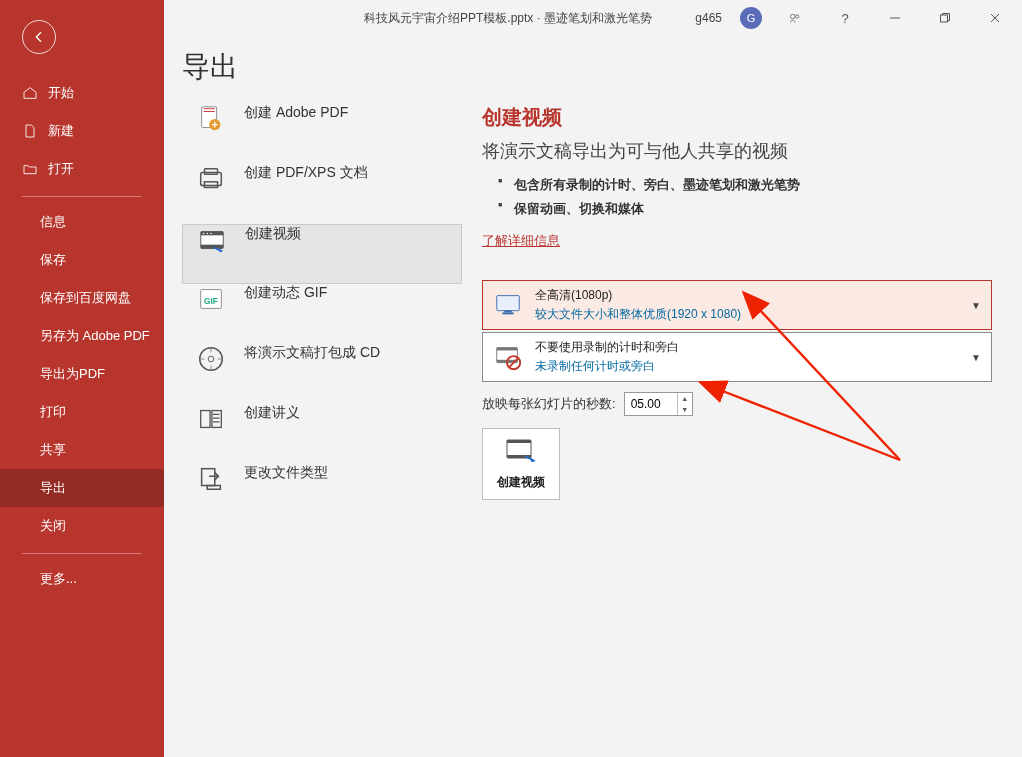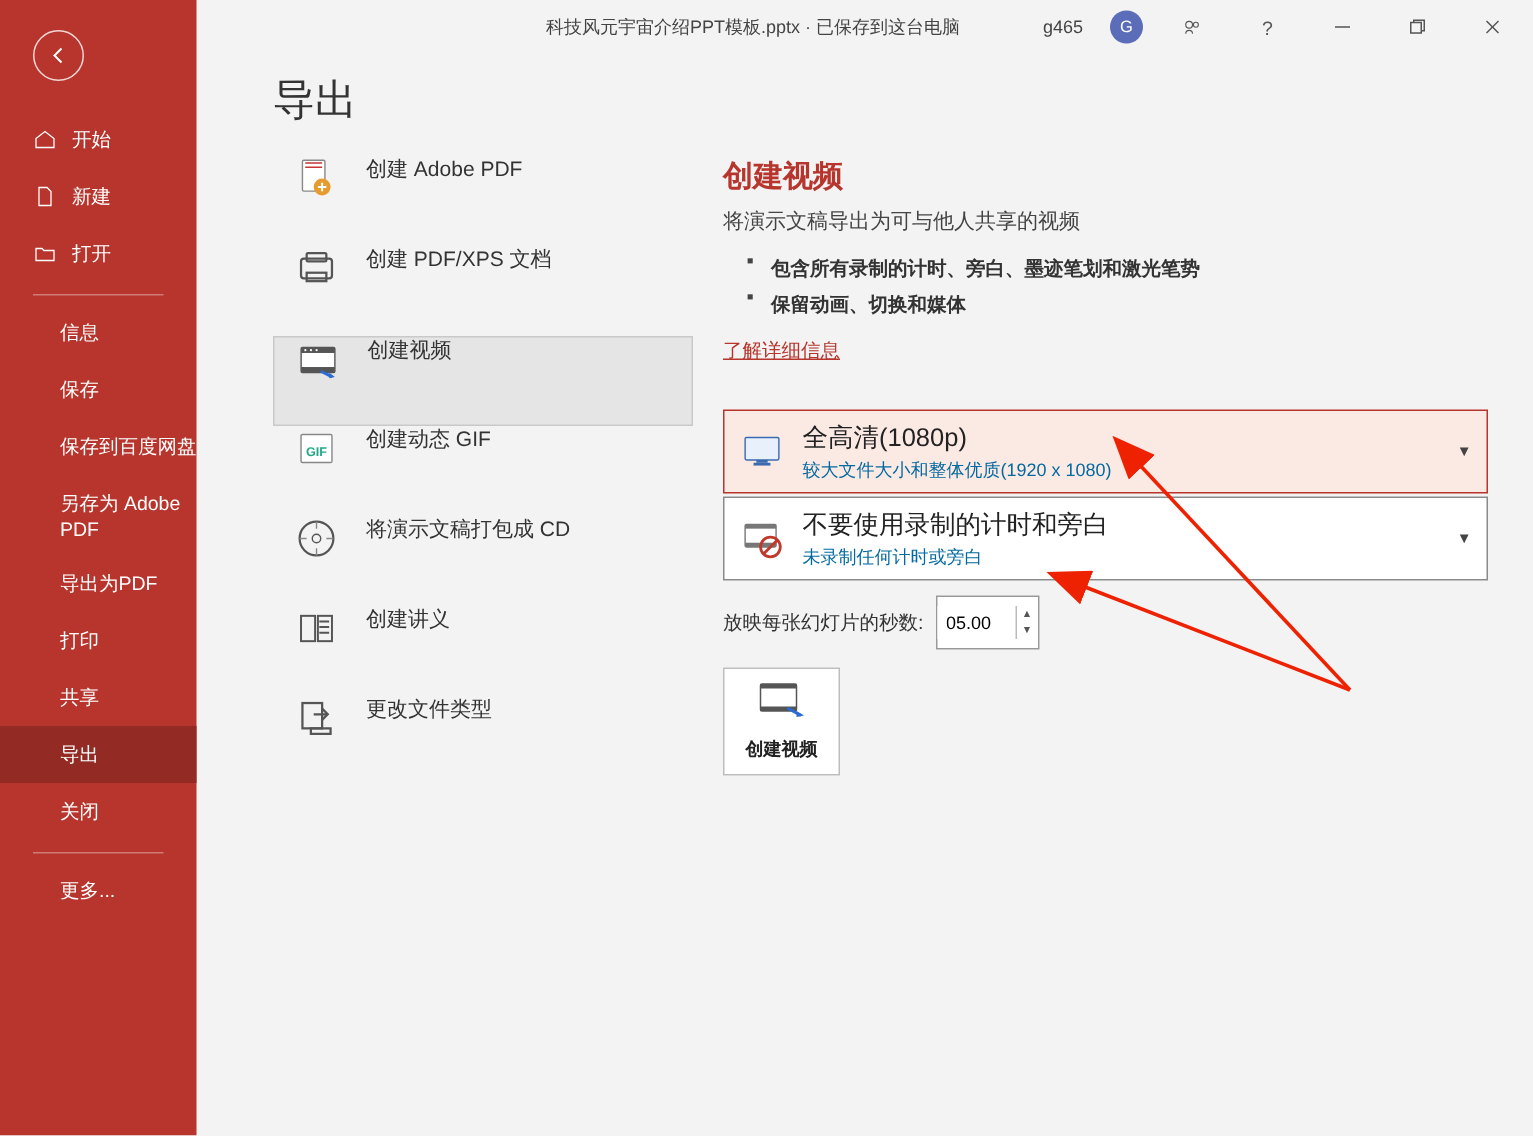--- a/index.html
+++ b/index.html
@@ -14,21 +14,21 @@
 .titlebar .winbtn { width:46px; height:36px; display:flex; align-items:center; justify-content:center; color:#555; font-size:13px; cursor:pointer; }
 .titlebar .winbtn svg { width:12px; height:12px; }
 
 
 .deco { position:absolute; pointer-events:none; }
 .deco.c1 { top:-40px; right:70px; width:130px; height:130px; border:14px solid #e5e5e5; border-radius:50%; }
 .deco.c2 { top:-70px; right:180px; width:120px; height:120px; border:10px solid #ececec; border-radius:50%; }
 .deco.c3 { top:-42px; right:310px; width:48px; height:60px; background:repeating-linear-gradient(90deg,#e3e3e3 0 4px,transparent 4px 8px); transform:skewX(-18deg); }
 
 
-.sidebar { position:absolute; left:0; top:0; bottom:0; width:131px; background:#b7352d; color:#fff; padding-top:14px; }
+.sidebar { position:absolute; left:0; top:0; bottom:0; width:164px; background:#b7352d; color:#fff; padding-top:14px; }
 .sidebar .back { width:34px; height:34px; border:1px solid rgba(255,255,255,.8); border-radius:50%; display:flex; align-items:center; justify-content:center; margin:6px 0 20px 22px; cursor:pointer; }
 .sidebar .back svg { width:16px; height:16px; stroke:#fff; }
 .nav-item { display:flex; align-items:center; gap:10px; padding:10px 0 10px 22px; font-size:13px; cursor:pointer; }
 .nav-item.sub { padding-left:40px;align-items:center; }
 .nav-item.active { background:#932a23; }
 .nav-item .icon { width:16px; height:16px; flex:0 0 16px; }
 .nav-item .icon svg { width:16px; height:16px; stroke:#fff; fill:none; stroke-width:1.3; }
 .divider { height:1px; background:rgba(255,255,255,.35); margin:8px 22px 6px 22px; }
 
 
@@ -39,57 +39,57 @@
 
 .opt-list { width:280px; }
 .opt { display:flex; align-items:flex-start; gap:18px; height:60px; padding-left:14px; font-size:14px; color:#333; cursor:pointer; }
 .opt.selected { background:#e5e5e5; border:1px solid #c9c9c9; }
 .opt .oi { width:30px; height:30px; display:flex; align-items:center; justify-content:center; }
 .opt .oi svg { width:30px; height:30px; }
 
 
 .panel { flex:1; }
 .panel h2 { font-size:20px; color:#b7352d; font-weight:600; margin-bottom:8px; }
-.panel .sub { font-size:14px; color:#444; margin-bottom:10px; }
+.panel .sub { font-size:18px; color:#444; margin-bottom:10px; }
 .panel ul { list-style:none; margin-left:16px; margin-bottom:10px;font-weight:bold; }
 .panel ul li { font-size:13px; color:#333; padding:3px 0 3px 16px; position:relative; }
 .panel ul li::before { content:"■"; position:absolute; left:0; top:4px; font-size:7px; color:#444; }
 .panel a.link { color:#b7352d; text-decoration:underline; font-size:13px; display:inline-block; margin-bottom:30px; cursor:pointer; }
 
 .dropdown { border:1px solid #8a8a8a; background:#fff; display:flex; align-items:center; padding:6px 10px; margin-bottom:2px; cursor:pointer; position:relative; }
 .dropdown.hl { background:#fbe9e4; border:1px solid #b7352d; }
 .dropdown .di { width:30px; height:30px; margin-right:12px; }
 .dropdown .di svg { width:30px; height:30px; }
 .dropdown .txt { flex:1; }
-.dropdown .txt .l1 { font-size:17px; color:#222; }
+.dropdown .txt .l1 { font-size:12px; color:#222; }
 .dropdown .txt .l2 { font-size:12px; color:#0369a1; margin-top:2px; }
 .dropdown .caret { font-size:10px; color:#444; margin-left:6px; }
 
 .spin-row { display:flex; align-items:center; gap:8px; margin-top:10px; font-size:13px; color:#333; }
-.spin { display:flex; align-items:center; border:1px solid #999; background:#fff; height:36px; }
+.spin { display:flex; align-items:center; border:1px solid #999; background:#fff; height:24px; }
 .spin input { border:none; width:52px; height:22px; font-size:12px; padding:0 6px; outline:none; }
 .spin .arrows { display:flex; flex-direction:column; border-left:1px solid #bbb; }
 .spin .arrows span { width:14px; height:11px; font-size:7px; line-height:11px; text-align:center; cursor:pointer; color:#555; }
 
 .create-btn { margin-top:12px; border:1px solid #bdbdbd; background:#fff; width:78px; height:72px; display:flex; flex-direction:column; align-items:center; justify-content:center; gap:6px; cursor:pointer; }
 .create-btn .ci svg { width:32px; height:26px; }
 .create-btn .lbl { font-size:12px; font-weight:600; color:#222; }
 
 
 .arrows-svg { position:absolute; left:0; top:0; pointer-events:none; }
 </style>
 </head>
 <body>
 
 <div class="deco c1"></div>
 <div class="deco c2"></div>
 <div class="deco c3"></div>
 
 <div class="titlebar">
-  <div class="doc-title">科技风元宇宙介绍PPT模板.pptx · 已保存到这台电脑</div>
+  <div class="doc-title">科技风元宇宙介绍PPT模板.pptx · 墨迹笔划和激光笔势</div>
   <div class="rspace">
     <div class="user">
       <span>g465</span>
       <span class="avatar">G</span>
     </div>
     <div class="winbtn">
         <svg viewBox="0 0 16 16">
           <circle cx="5" cy="6" r="3" fill="none" stroke="#555"></circle>
           <circle cx="11" cy="6" r="2.2" fill="none" stroke="#555"></circle>
           <path d="M2 14c0-2 1.5-3 3-3s3 1 3 3" fill="none" stroke="#555"></path>

